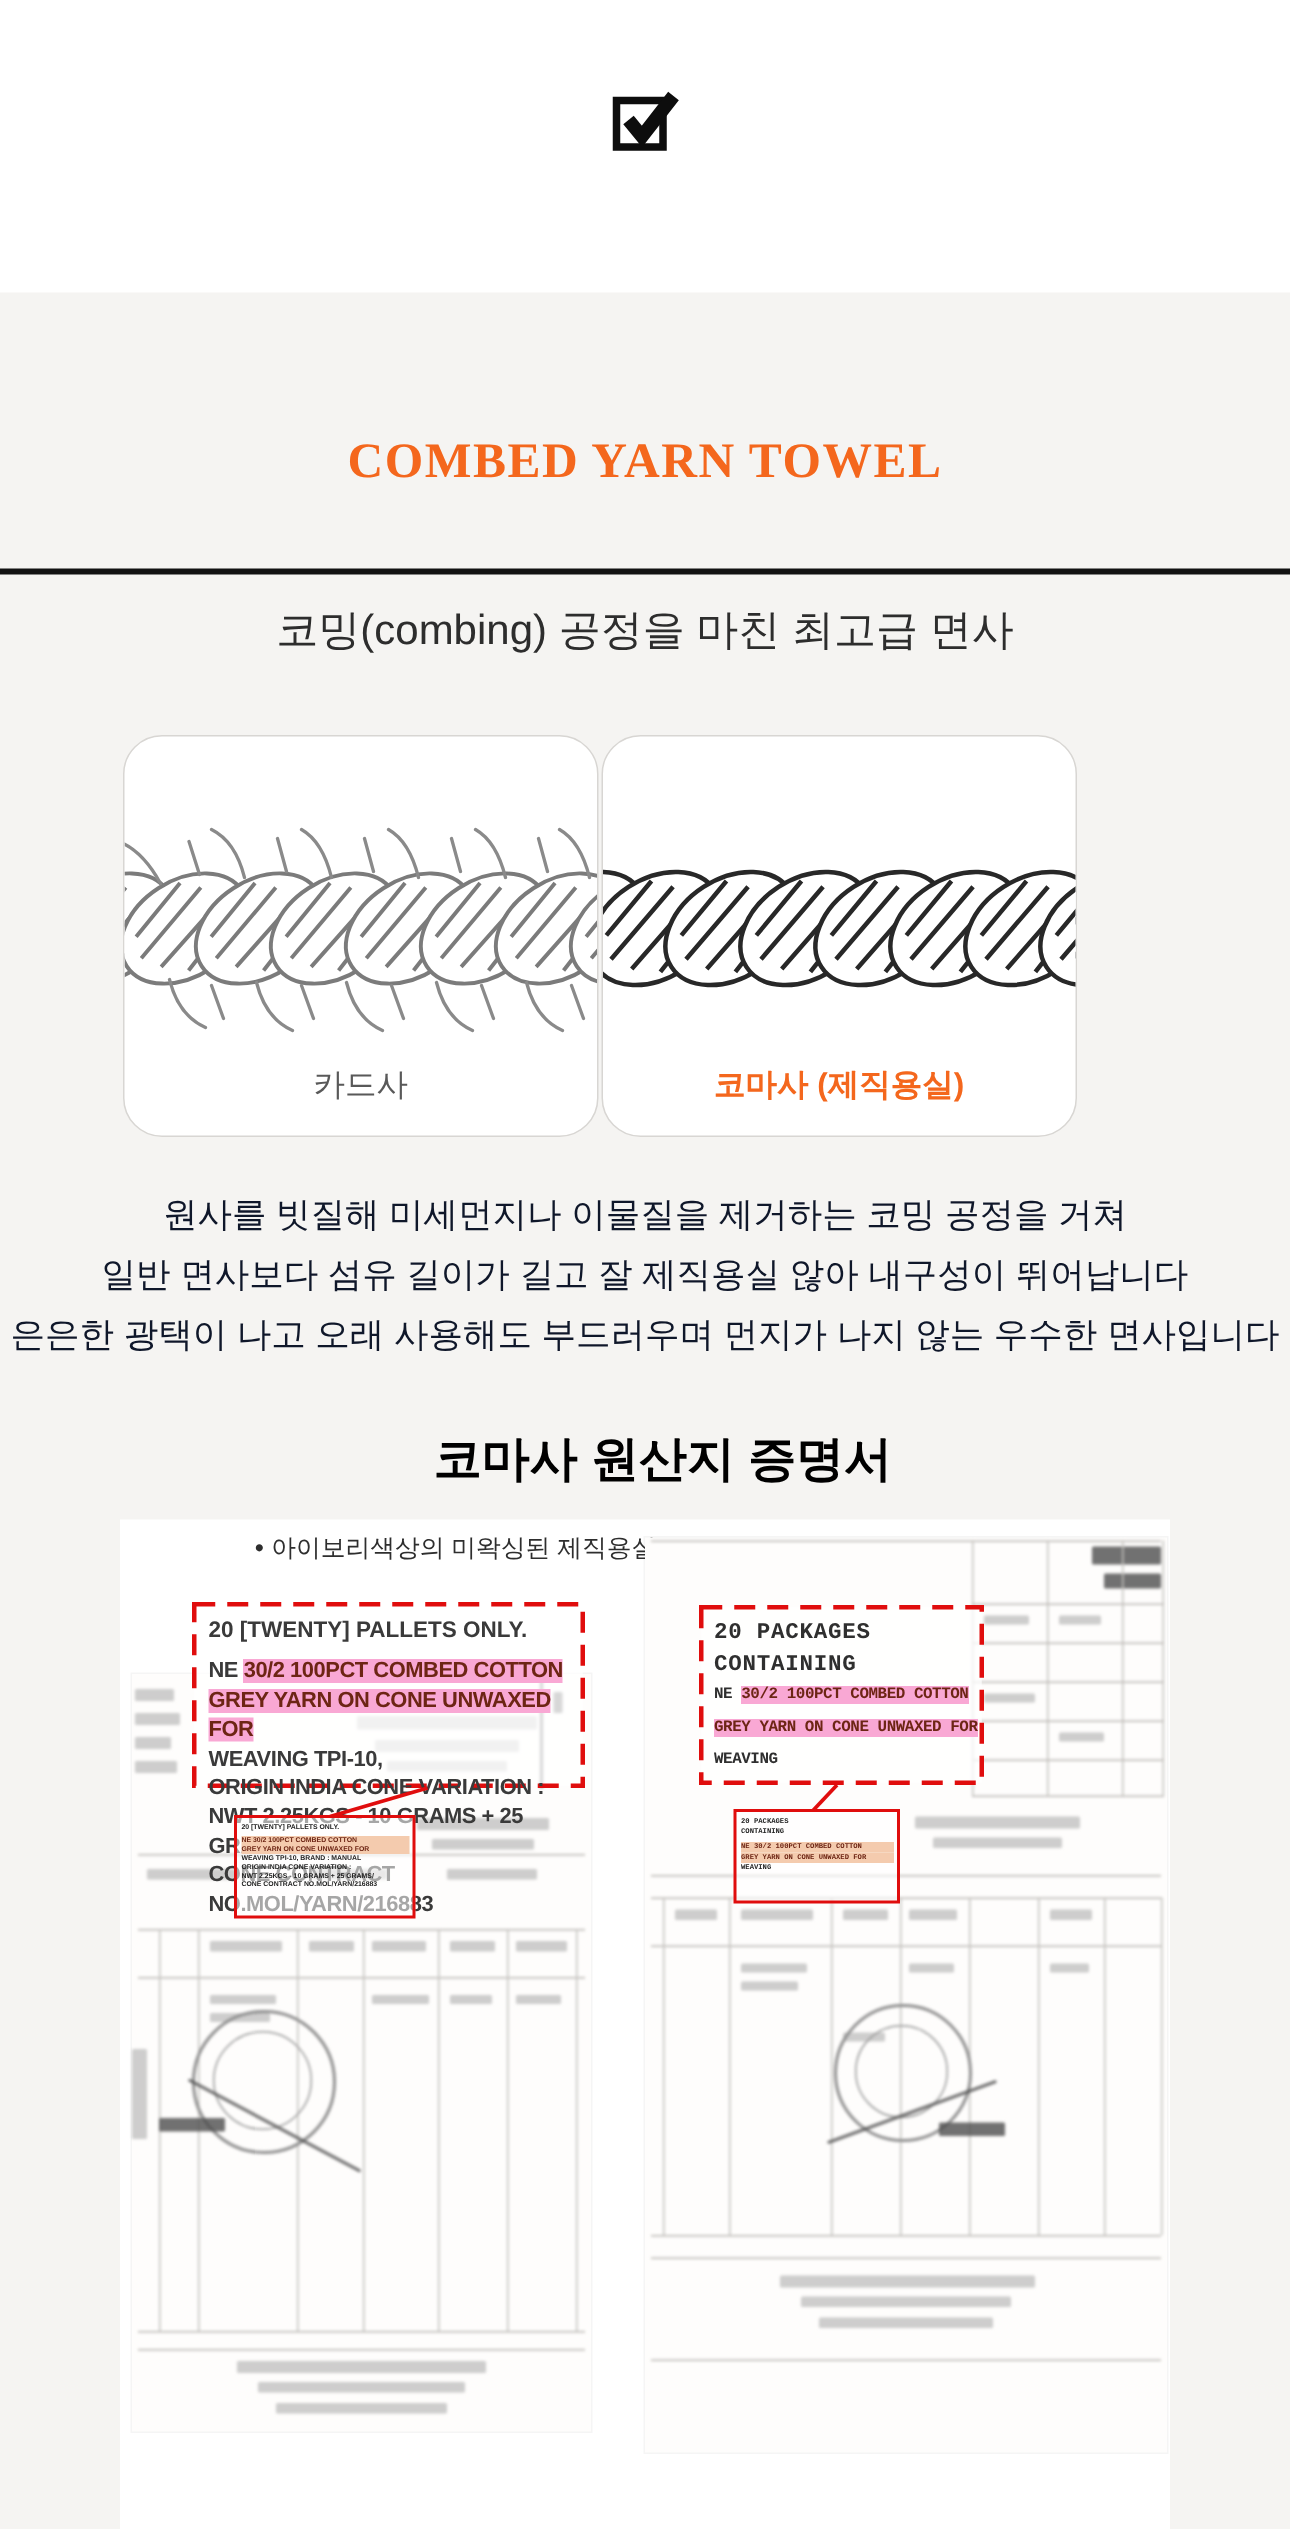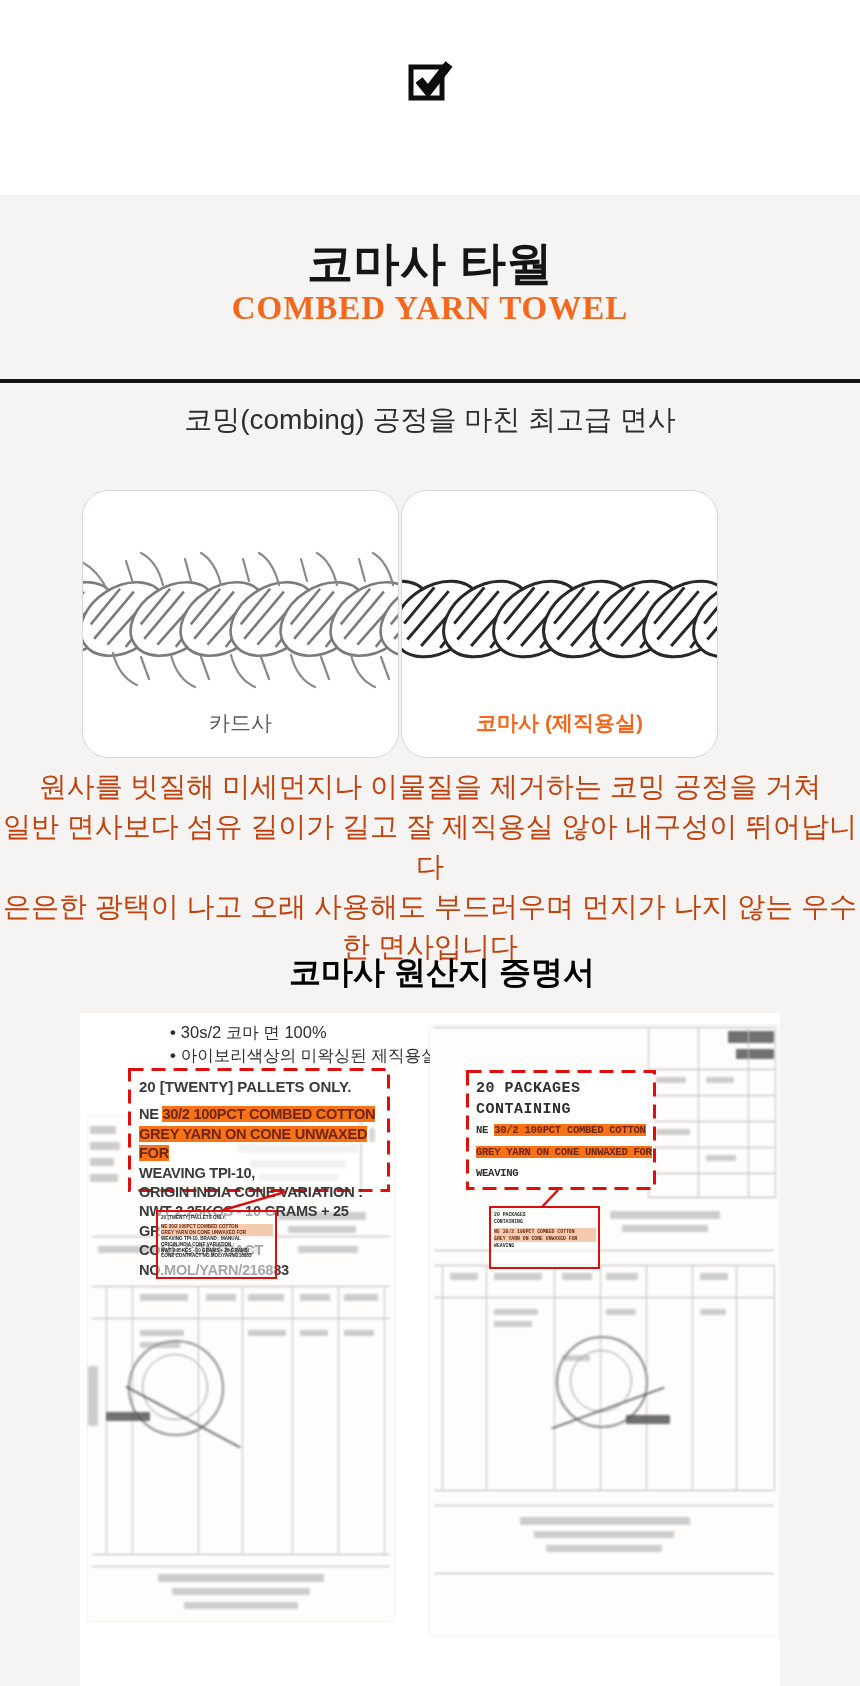--- a/index.html
+++ b/index.html
@@ -18,21 +18,21 @@
   .divider{left:0;top:379px;width:860px;height:4px;background:#121212;}
 
   .intro-heading{top:401px;font-size:28px;font-weight:400;color:#2d2d2d;}
 
   .cards{left:82px;top:490px;width:636px;height:268px;display:flex;gap:2px;}
   .card{position:relative;flex:1;background:#ffffff;border:1px solid #d8d6d3;border-radius:26px;overflow:hidden;}
   .card svg{position:absolute;left:0;top:0;}
   .card-label{position:absolute;left:0;right:0;top:218px;text-align:center;font-size:21px;color:#595959;}
   .card.combed .card-label{color:#f4671d;font-weight:700;}
 
-  .paragraphs{top:767px;font-size:28px;line-height:40px;color:#c2410c;}
+  .paragraphs{top:789px;font-size:23px;line-height:40px;color:#0f172a;}
 
   .cert-heading{top:951px;font-size:32px;font-weight:700;color:#000000;padding-left:12px;}
 
   .panel{left:80px;top:1013px;width:700px;height:673px;background:#ffffff;}
   .bullets{position:absolute;left:90px;top:8px;font-size:16.5px;line-height:23px;color:#2e2e2e;}
   .bullets .dot{font-weight:700;margin-right:5px;}
 
   .doc{position:absolute;background:#fefdfc;outline:1px solid rgba(0,0,0,0.04);}
   .doc-l{left:8px;top:103px;width:306px;height:505px;}
   .doc-r{left:350px;top:12px;width:348px;height:610px;}
@@ -43,21 +43,21 @@
   .vl{position:absolute;width:1px;background:#c3c1bd;}
   .seal{position:absolute;border:2px solid #8f8f8f;border-radius:50%;}
   .seal-inner{position:absolute;border:1.5px solid #9a9a9a;border-radius:50%;}
 
   .callout{position:absolute;}
   .callout svg.dash{position:absolute;left:0;top:0;}
   .co-left{left:48px;top:55px;width:262px;height:124px;}
   .co-left .txt{position:absolute;left:11px;top:9px;width:248px;font-weight:700;color:#3a3a3a;
                 font-size:14.6px;line-height:19.4px;letter-spacing:-0.3px;}
   .co-left .l1{font-size:15px;letter-spacing:0;margin-bottom:9px;}
-  .hilite{background:#f97316;color:#6d2514;}
+  .hilite{background:#f9a8d4;color:#6d2514;}
   .co-right{left:386px;top:57px;width:190px;height:120px;}
   .co-right .txt{position:absolute;left:10px;top:8px;width:178px;
                  font-family:"Liberation Mono","DejaVu Sans Mono",monospace;color:#2f2f2f;}
   .co-right .big{font-size:15px;font-weight:700;line-height:21px;letter-spacing:0.5px;}
   .co-right .sml{font-size:10.6px;font-weight:700;line-height:21.5px;letter-spacing:-0.3px;white-space:nowrap;}
 
   .mini{position:absolute;border:2px solid #e00d0d;background:rgba(255,255,255,.55);
         font-weight:700;color:#222;filter:blur(0.35px);overflow:hidden;}
   .mini-l{left:76px;top:197px;width:112px;height:62px;font-size:4.6px;line-height:5.9px;padding:3px 2px 0 3px;}
   .mini-r{left:409px;top:193px;width:102px;height:56px;font-size:4.8px;line-height:7px;padding:3px 2px 0 3px;
@@ -74,21 +74,20 @@
 
   <div class="abs gray-bg"></div>
 
   <div class="abs check-icon">
     <svg width="48" height="48" viewBox="0 0 48 48">
       <rect x="5" y="11" width="31" height="31" fill="none" stroke="#0d0d0d" stroke-width="5"></rect>
       <path d="M13 24 L22 35 L43 8" fill="none" stroke="#0d0d0d" stroke-width="9"></path>
     </svg>
   </div>
 
-  <div class="abs ctr title-ko">코마사 타월</div>
   <div class="abs ctr title-en">COMBED YARN TOWEL</div>
   <div class="abs divider"></div>
 
   <div class="abs ctr intro-heading">코밍(combing) 공정을 마친 최고급 면사</div>
 
   <div class="abs cards">
     <div class="card carded">
       <svg width="316" height="266" viewBox="0 0 316 266">
         <defs>
           <g id="strg">
@@ -142,21 +141,20 @@
     <div>원사를 빗질해 미세먼지나 이물질을 제거하는 코밍 공정을 거쳐</div>
     <div>일반 면사보다 섬유 길이가 길고 잘 제직용실 않아 내구성이 뛰어납니다</div>
     <div>은은한 광택이 나고 오래 사용해도 부드러우며 먼지가 나지 않는 우수한 면사입니다</div>
   </div>
 
   <div class="abs ctr cert-heading">코마사 원산지 증명서</div>
 
   <div class="abs panel">
 
     <div class="bullets">
-      <div><span class="dot">•</span><span>30s/2 코마 면 100%</span></div>
       <div><span class="dot">•</span><span>아이보리색상의 미왁싱된 제직용실</span></div>
     </div>
 
     <div class="doc doc-l">
       <div class="doc-blur">
         <div class="smd" style="left:272px;top:0;width:2px;height:76px;"></div>
         <div class="smd" style="left:281px;top:12px;width:6px;height:14px;"></div>
         <div class="sm" style="left:2px;top:10px;width:26px;height:8px;"></div>
         <div class="sm" style="left:2px;top:26px;width:30px;height:8px;"></div>
         <div class="sm" style="left:2px;top:42px;width:24px;height:8px;"></div>

